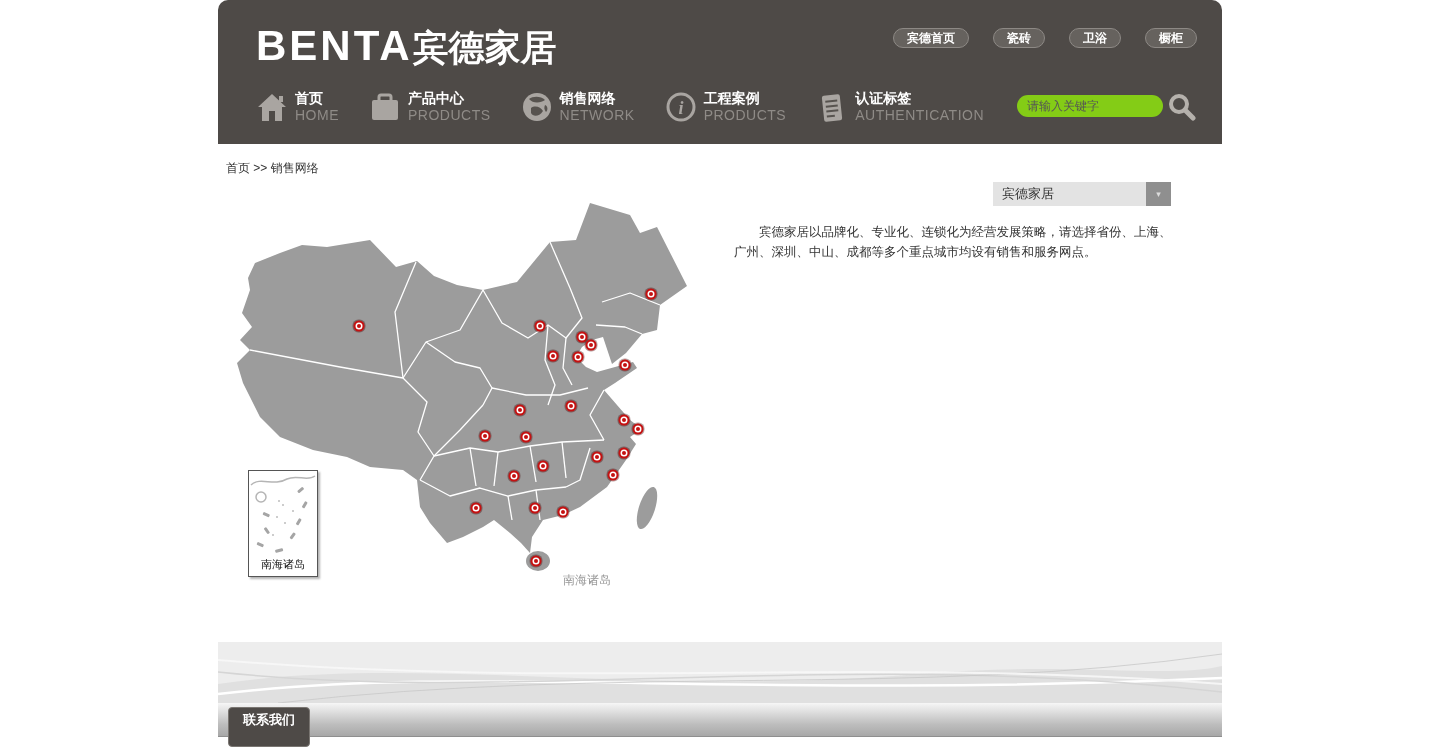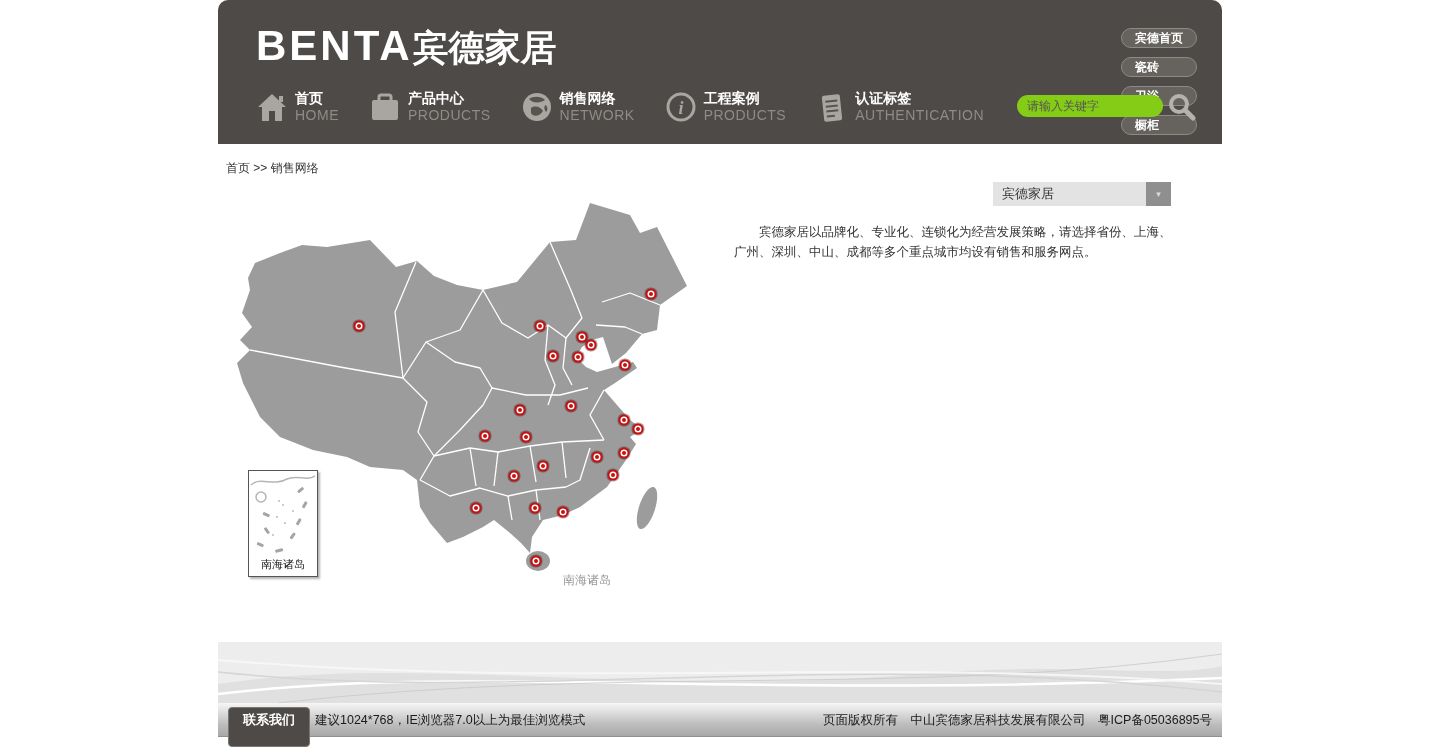--- a/index.html
+++ b/index.html
@@ -6,21 +6,21 @@
   html,body { background:#fff; font-family:"Liberation Sans", sans-serif; }
   #page { position:relative; width:1004px; height:747px; margin:0 auto; background:#fff; overflow:hidden; }
 
   
   .header { position:absolute; left:0; top:0; width:1004px; height:144px;
             background:#4e4a47; border-radius:10px 10px 0 0; }
   .logo { position:absolute; left:38px; top:22px; color:#fff; white-space:nowrap; }
   .logo .en { font-size:42px; font-weight:bold; letter-spacing:3px; }
   .logo .cn { font-size:36px; font-weight:bold; }
 
-  .quicklinks { position:absolute; right:25px; top:28px; display:flex; gap:9px;flex-direction:column; }
+  .quicklinks { position:absolute; right:25px; top:28px; display:flex; gap:24px; }
   .qbtn { height:20px; line-height:18px; padding:0 13px; border:1px solid #8d8985;
           background:#66625e; color:#fff; font-size:12px; font-weight:bold;
           border-radius:10px; cursor:pointer; white-space:nowrap; }
 
   .nav { position:absolute; left:38px; top:90px; display:flex; gap:30px; }
   .nav-item { display:flex; align-items:center; gap:7px; cursor:pointer; }
   .nav-icon { width:32px; height:32px; flex:0 0 32px; }
   .nav-text { display:flex; flex-direction:column; line-height:17px; }
   .nav-cn { color:#fff; font-size:14px; font-weight:bold; white-space:nowrap; }
   .nav-en { color:#8f8b87; font-size:14px; letter-spacing:.5px; white-space:nowrap; }
@@ -275,17 +275,15 @@
     <rect width="1004" height="61" fill="#ededed"></rect>
     <path d="M0,42 C200,12 430,56 700,32 C850,19 950,37 1004,24 L1004,61 L0,61 Z" fill="#e0e0e0"></path>
     <path d="M0,52 C250,22 520,58 1004,36" stroke="#ffffff" stroke-width="2.5" fill="none"></path>
     <path d="M0,30 C300,62 620,6 1004,50" stroke="#d5d5d5" stroke-width="1.5" fill="none"></path>
     <path d="M60,61 C400,22 700,56 1004,12" stroke="#c8c8c8" stroke-width="1" fill="none" opacity=".8"></path>
     <path d="M0,18 C350,48 650,14 1004,42" stroke="#f7f7f7" stroke-width="2" fill="none" opacity=".9"></path>
   </svg>
 
   <div class="footer-bar">
     <div class="contact-btn">联系我们</div>
-    <div class="foot-note">建议1024*768，IE浏览器7.0以上为最佳浏览模式</div>
-    <div class="foot-copy">页面版权所有　中山宾德家居科技发展有限公司　粤ICP备05036895号</div>
   </div>
 
 </div>
 
 </body></html>

